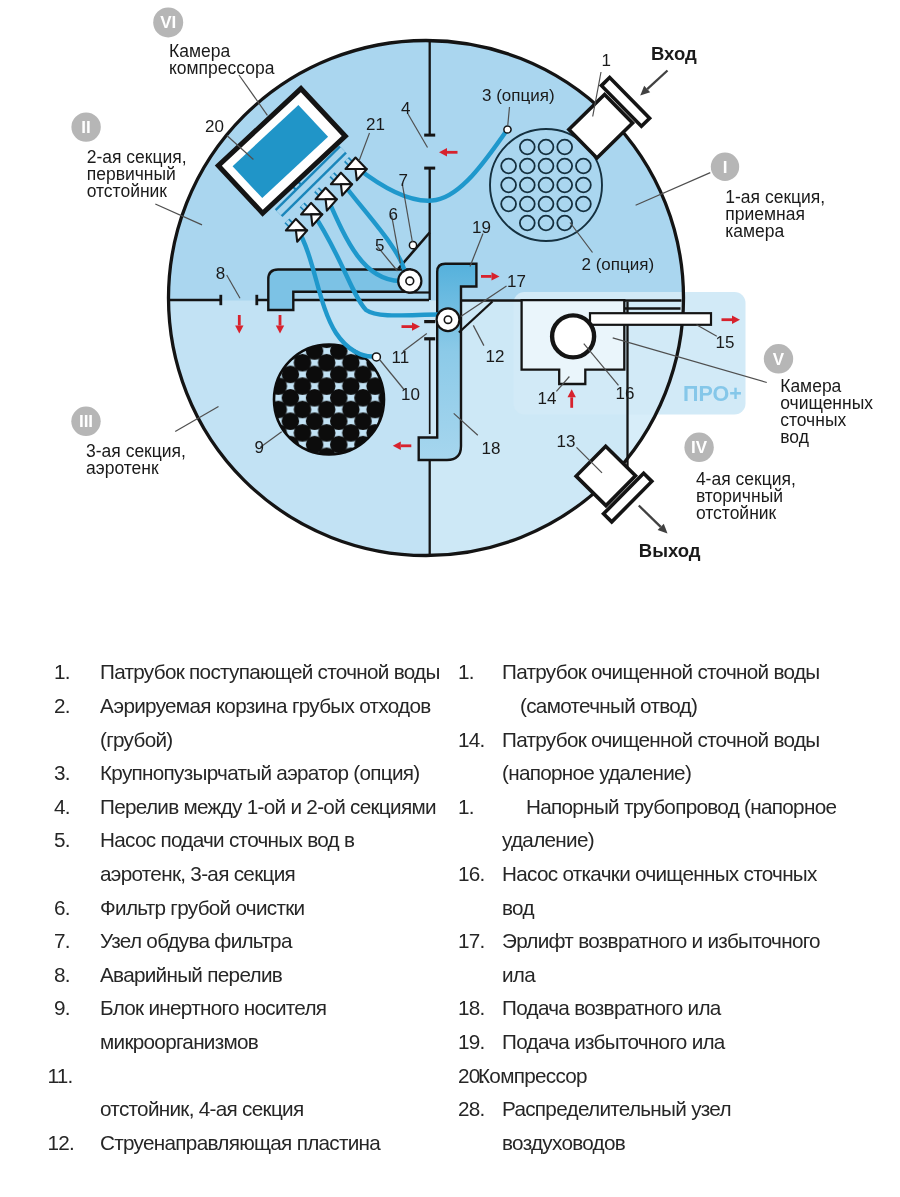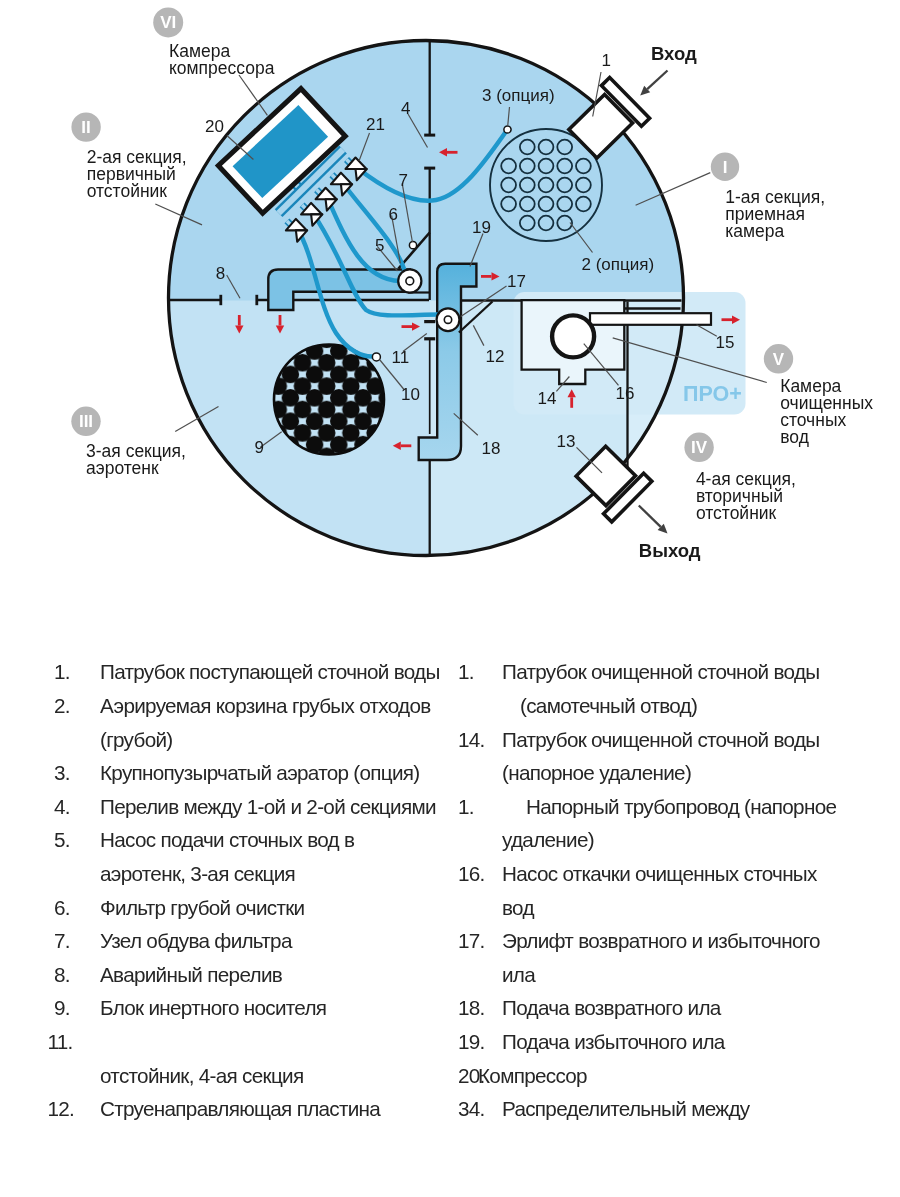--- a/index.html
+++ b/index.html
@@ -269,20 +269,23 @@
       </div>
 <div class="lrow">
         <span class="ln" style="left:54px">8.</span>
         <span class="lt" style="left:100px">Аварийный перелив</span>
       </div>
 <div class="lrow">
         <span class="ln" style="left:54px">9.</span>
         <span class="lt" style="left:100px">Блок инертного носителя</span>
       </div>
 <div class="lrow">
+        <span class="lt" style="left:100px">микроорганизмов</span>
+      </div>
+<div class="lrow">
         <span class="ln" style="left:47.5px">11.</span>
       </div>
 <div class="lrow">
         <span class="lt" style="left:100px">отстойник, 4-ая секция</span>
       </div>
 <div class="lrow">
         <span class="ln" style="left:47.5px">12.</span>
         <span class="lt" style="left:100px">Струенаправляющая пластина</span>
       </div>
 </div>
@@ -328,17 +331,20 @@
       </div>
 <div class="lrow">
         <span class="ln" style="left:458px">19.</span>
         <span class="lt" style="left:502px">Подача избыточного ила</span>
       </div>
 <div class="lrow">
         <span class="ln" style="left:458px">20.</span>
         <span class="lt" style="left:478px">Компрессор</span>
       </div>
 <div class="lrow">
-        <span class="ln" style="left:458px">34.</span>
-        <span class="lt" style="left:502px">Распределительный между</span>
+        <span class="ln" style="left:458px">28.</span>
+        <span class="lt" style="left:502px">Распределительный узел</span>
+      </div>
+<div class="lrow">
+        <span class="lt" style="left:502px">воздуховодов</span>
       </div>
 </div>
 </div>
 
 </body></html>

